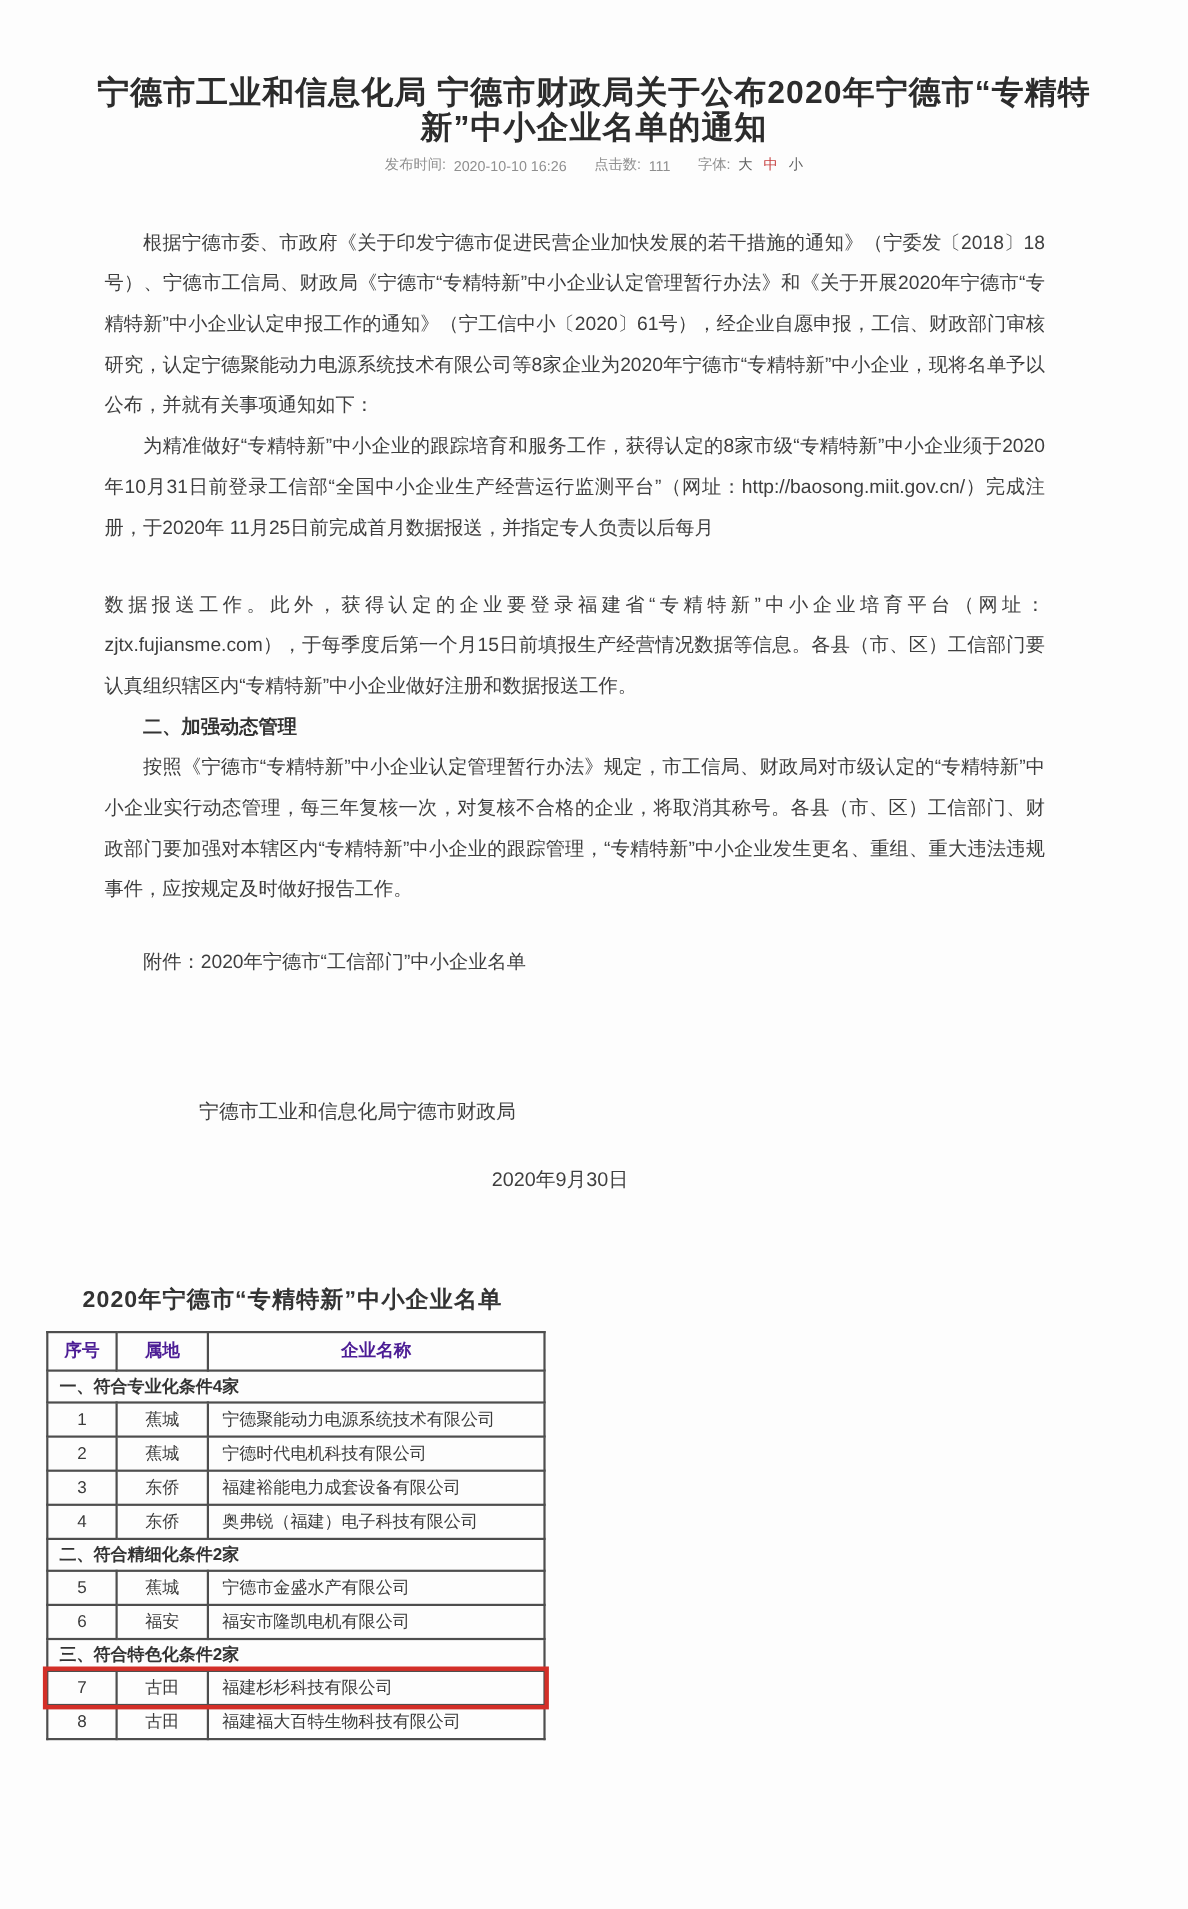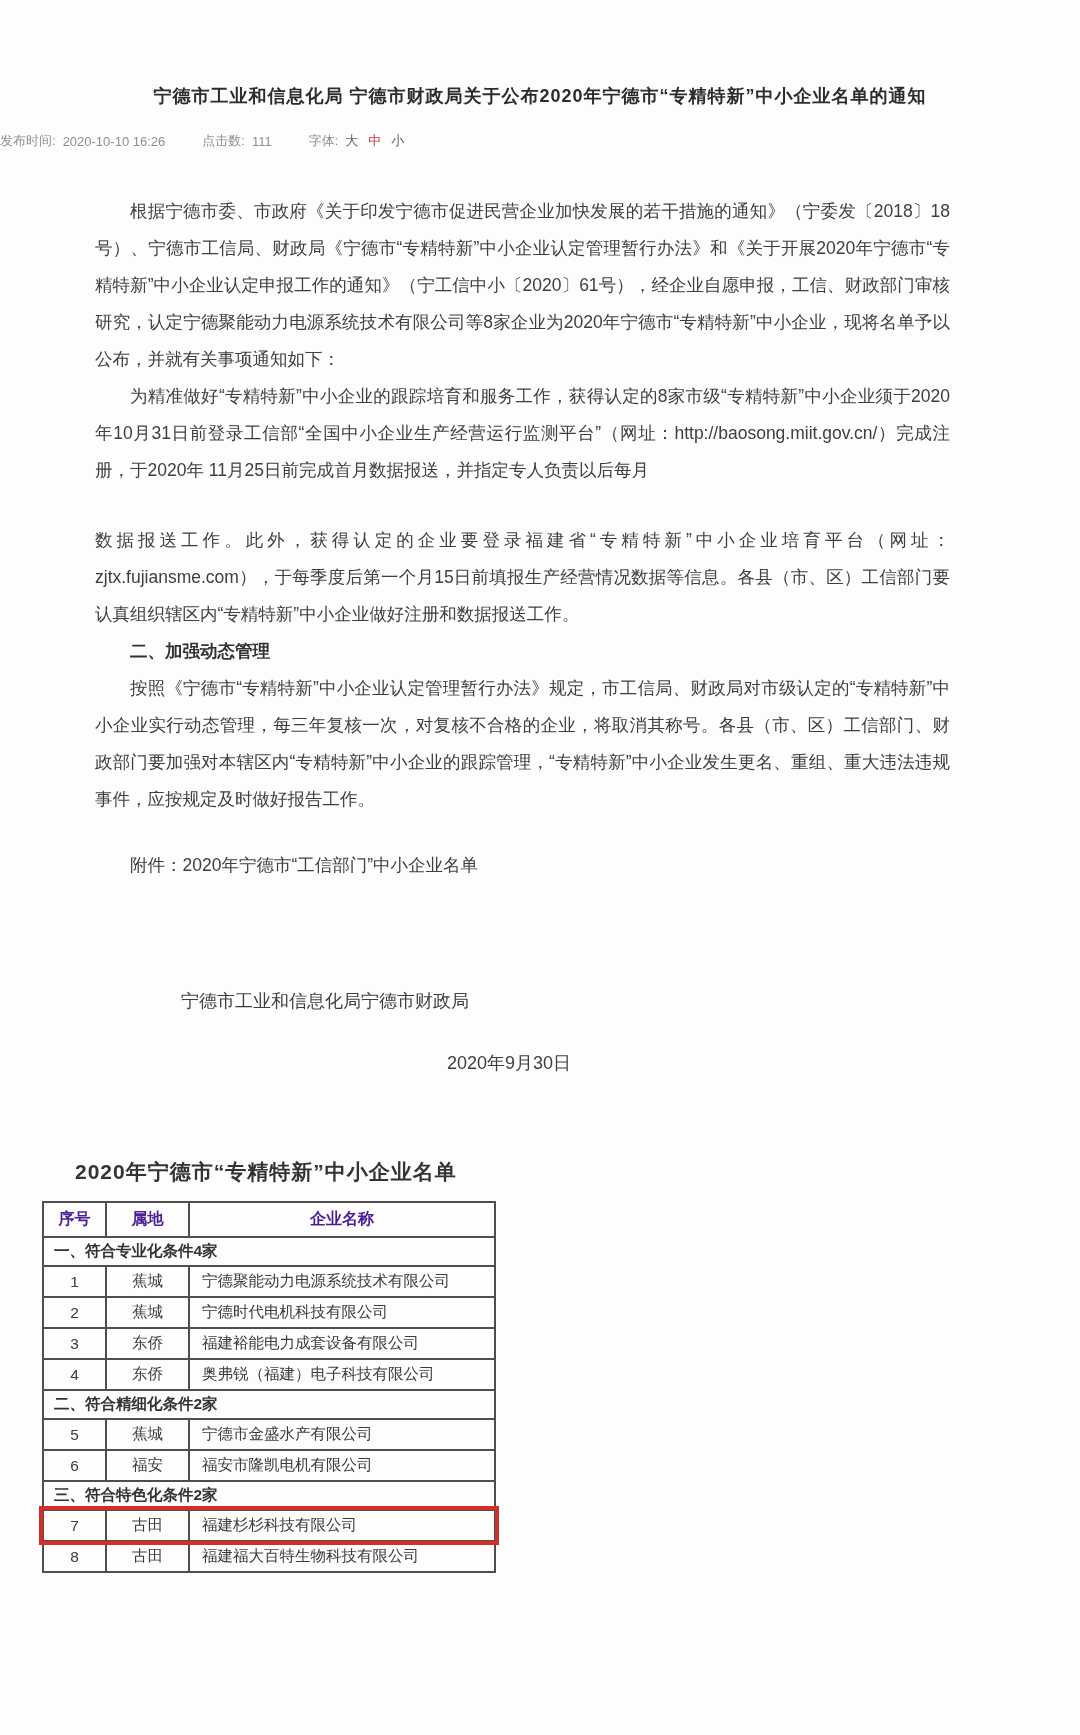--- a/index.html
+++ b/index.html
@@ -13,32 +13,32 @@
     position: relative;
     width: 1080px;
     min-height: 1735px;
     background: #fdfdfd;
     overflow: hidden;
   }
   
   .doc-title {
     margin: 70px 80px 0 80px;
     text-align: center;
-    font-size: 18px;
-    line-height: 53px;
+    font-size: 29px;
+    line-height: 31px;
     font-weight: bold;
     color: #2c2c2c;
     letter-spacing: 1px;
   }
   .meta-line {
     margin-top: 9px;
     display: flex;
-    justify-content: flex-start;
+    justify-content: center;
     align-items: center;
-    gap: 37px;
+    gap: 25px;
     font-size: 13px;
     color: #8f8f8f;
   }
   .meta-group { display: inline-flex; gap: 7px; align-items: center; }
   .font-switch { display: inline-flex; gap: 10px; }
   .font-opt { color: #5d5d5d; cursor: pointer; }
   .font-opt.active { color: #c53d3d; }
   
   .content {
     margin: 43px 130px 0 95px;

